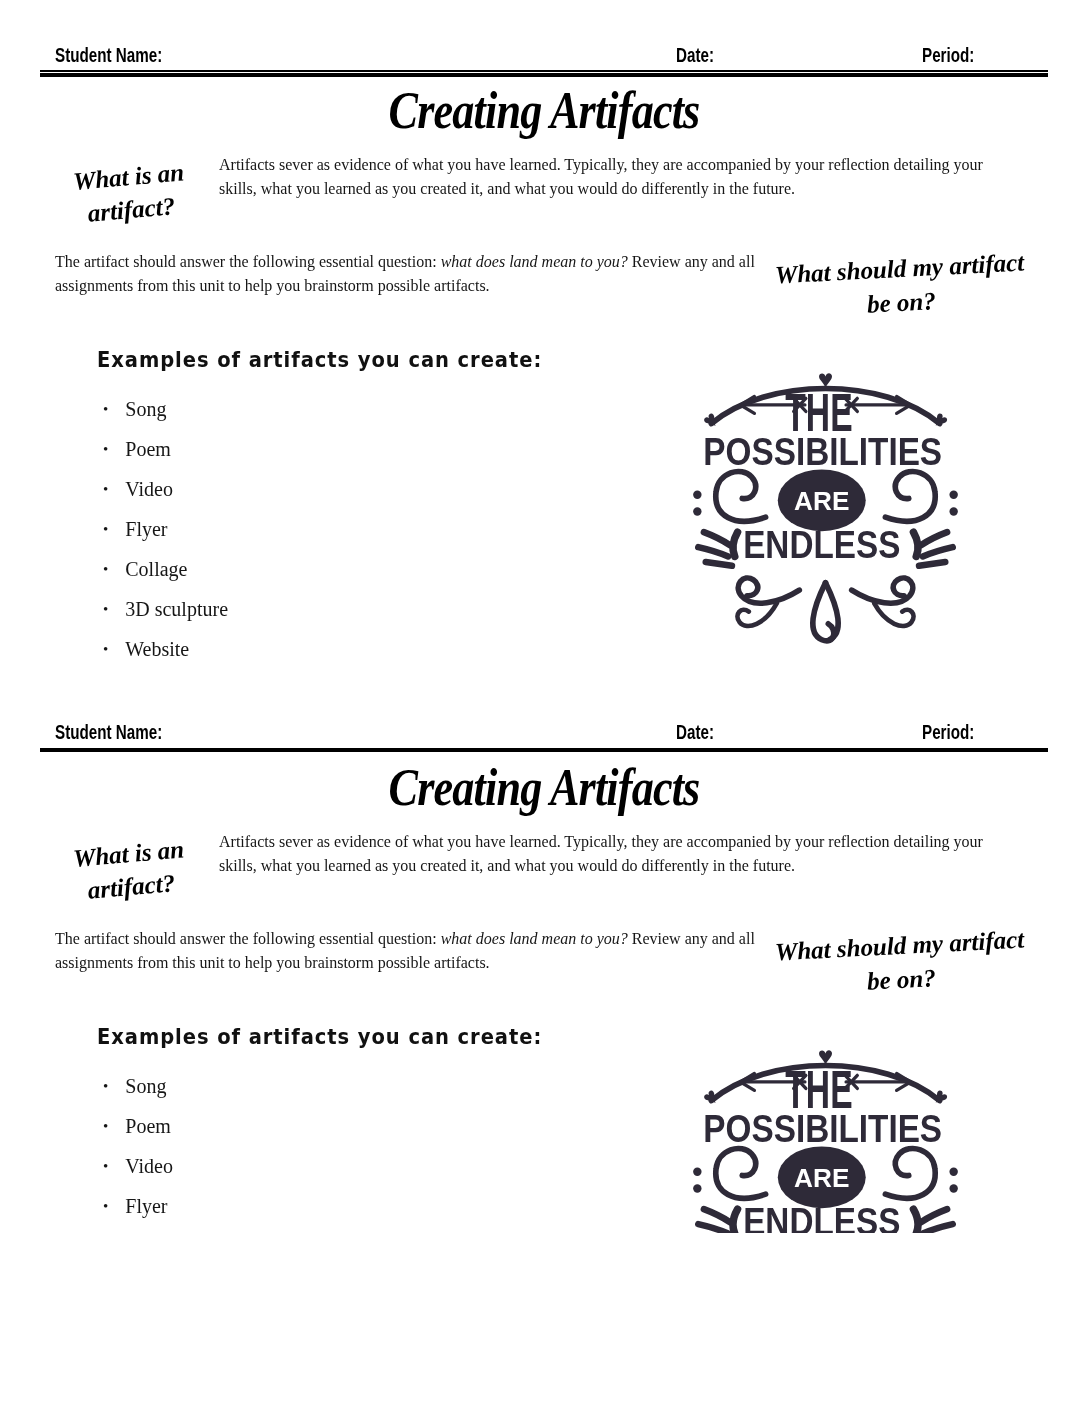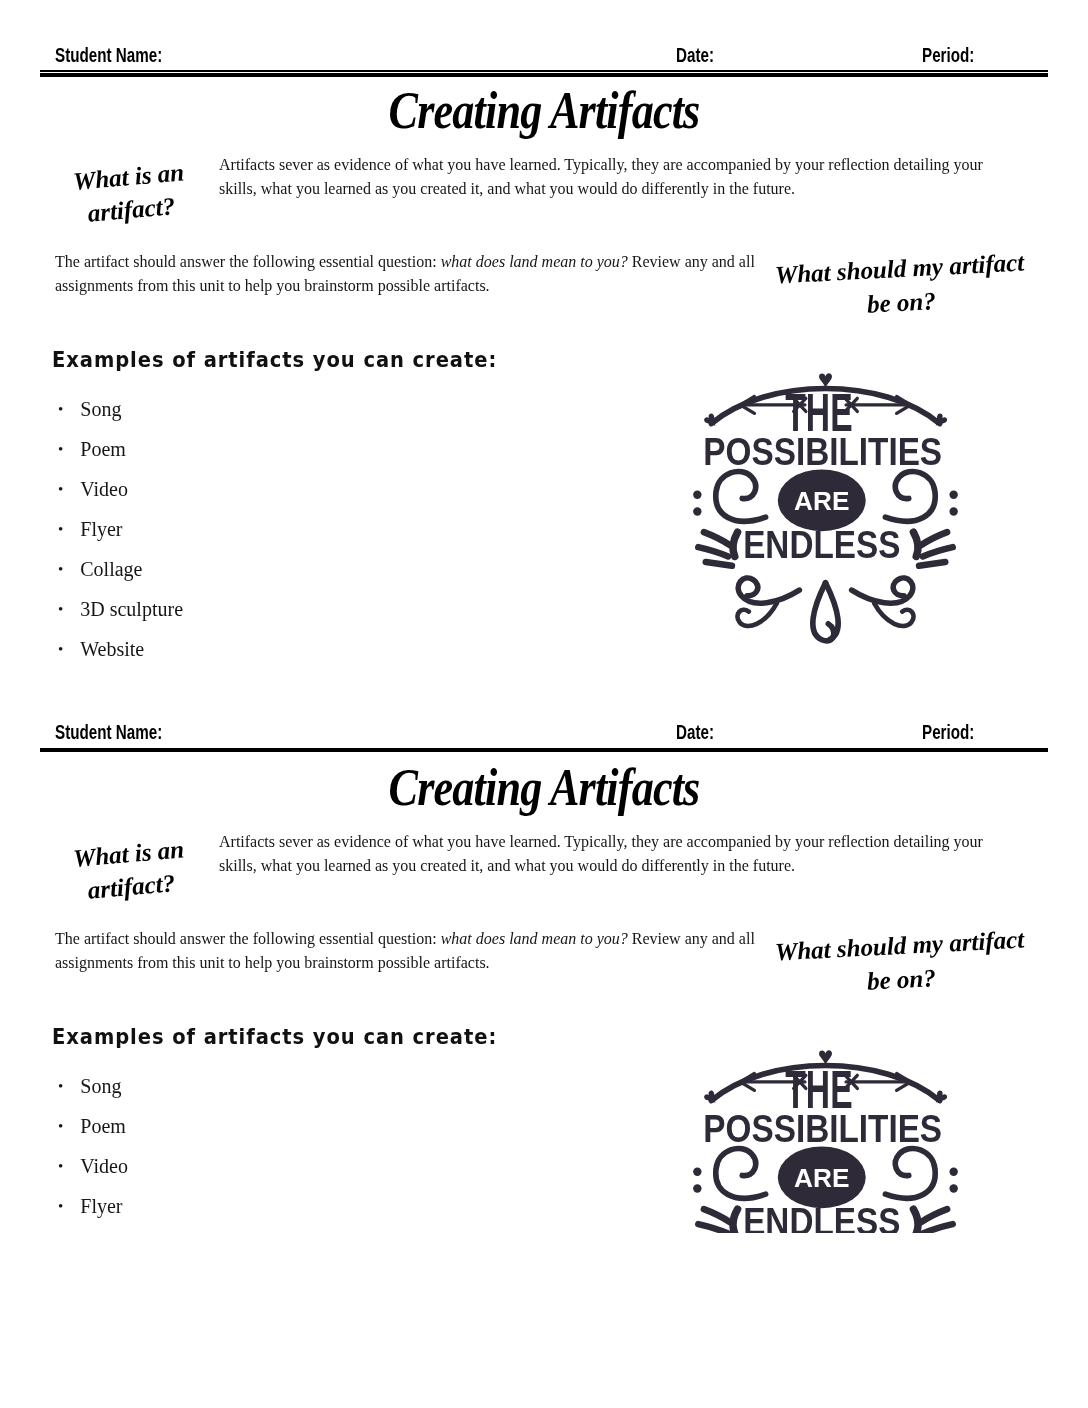--- a/index.html
+++ b/index.html
@@ -34,21 +34,21 @@
   
   .row1{display:flex;margin:14px 48px 0 55px;}
   .row1 .para{margin-left:14px;max-width:800px;}
   .para{font-size:16px;line-height:1.47;color:#161616;}
   .row2{display:flex;margin:24px 48px 0 55px;}
   .row2 .para{width:706px;flex-shrink:0;}
   .para em{font-style:italic;}
 
   
   .row3{display:flex;margin-top:28px;}
-  .examples{margin-left:52px;flex:1;}
+  .examples{margin-left:97px;flex:1;}
   .ex-head{font-family:"DejaVu Sans",sans-serif;font-weight:bold;font-size:21px;
         letter-spacing:1px;color:#111;transform:scaleX(0.93);transform-origin:left;}
   ul.ex-list{list-style:none;margin:26px 0 0;padding:0 0 0 6px;font-size:20px;}
   ul.ex-list li{display:flex;align-items:baseline;margin-bottom:17px;}
   .dot{font-size:15px;margin-right:17px;position:relative;top:-2px;flex-shrink:0;}
   .art{width:285px;height:290px;margin:12px 120px 0 0;flex-shrink:0;}
 </style>
 </head>
 <body>
 

